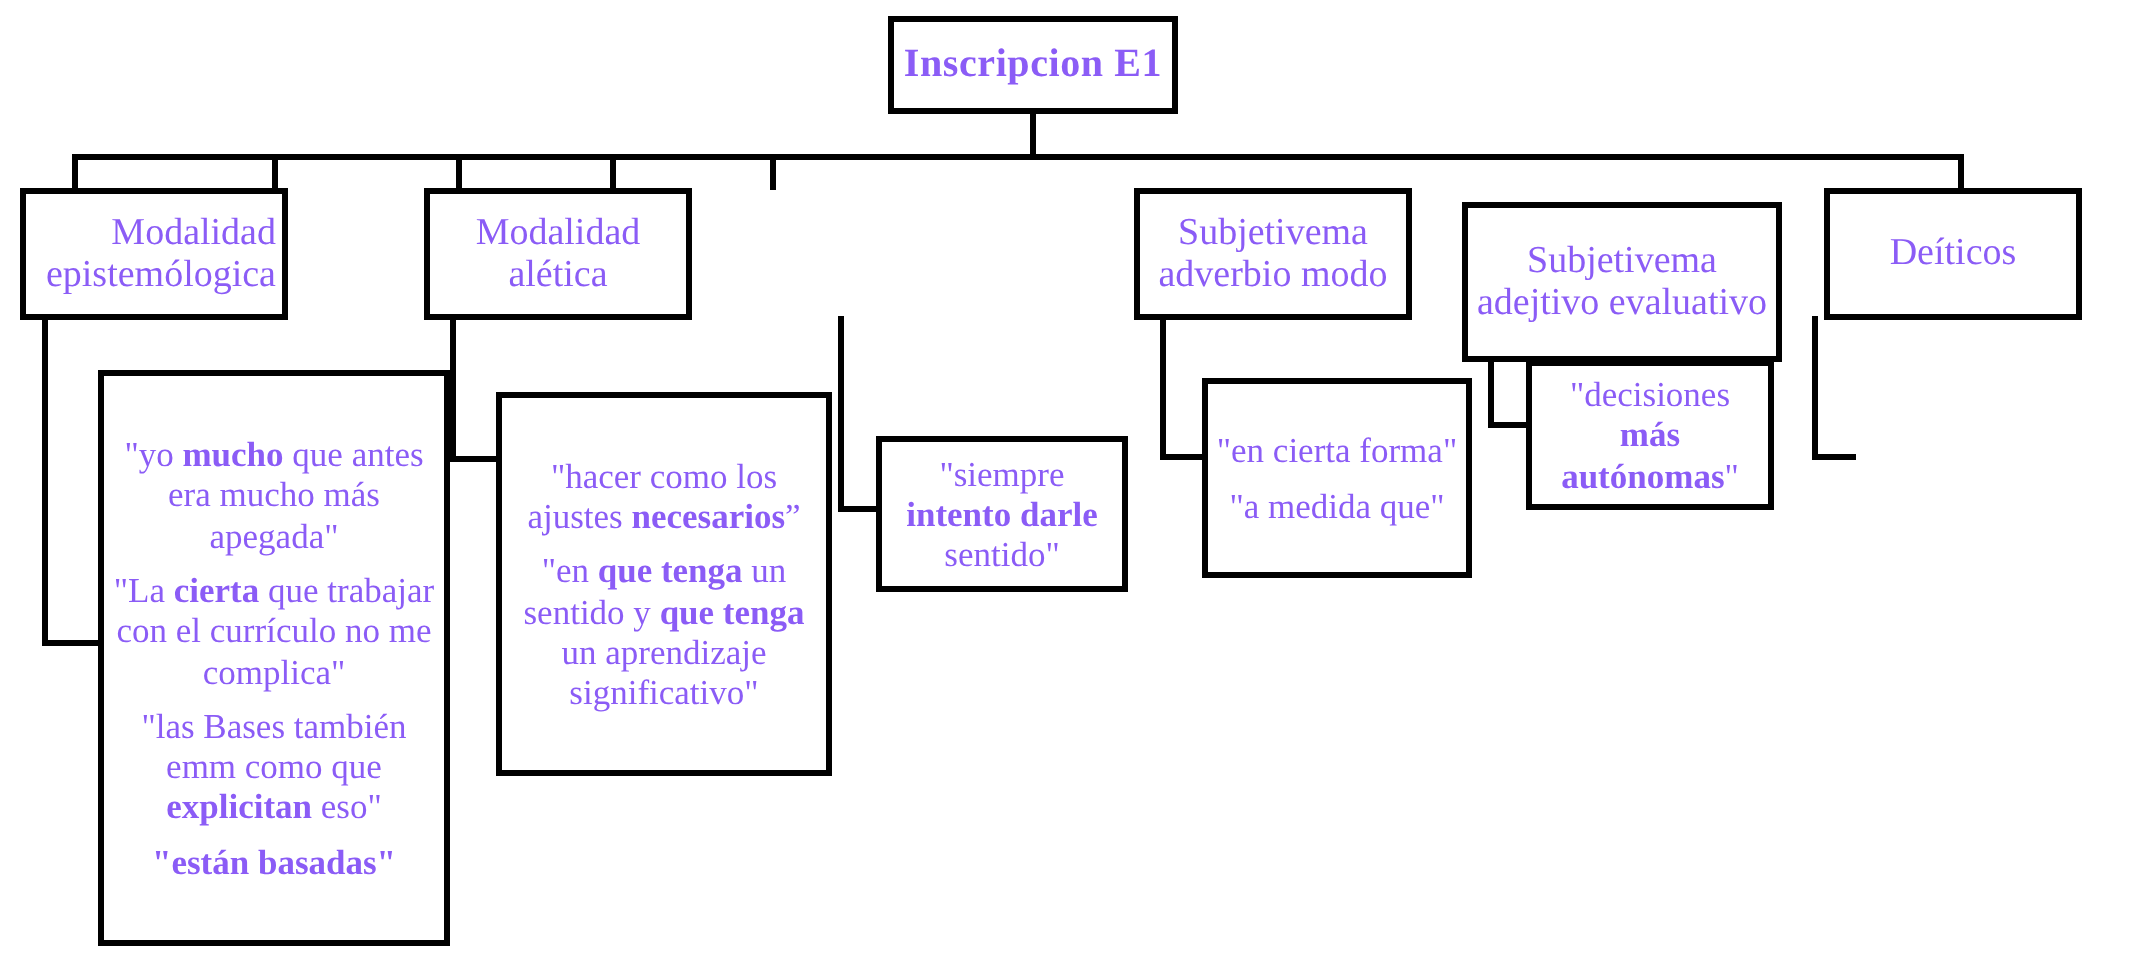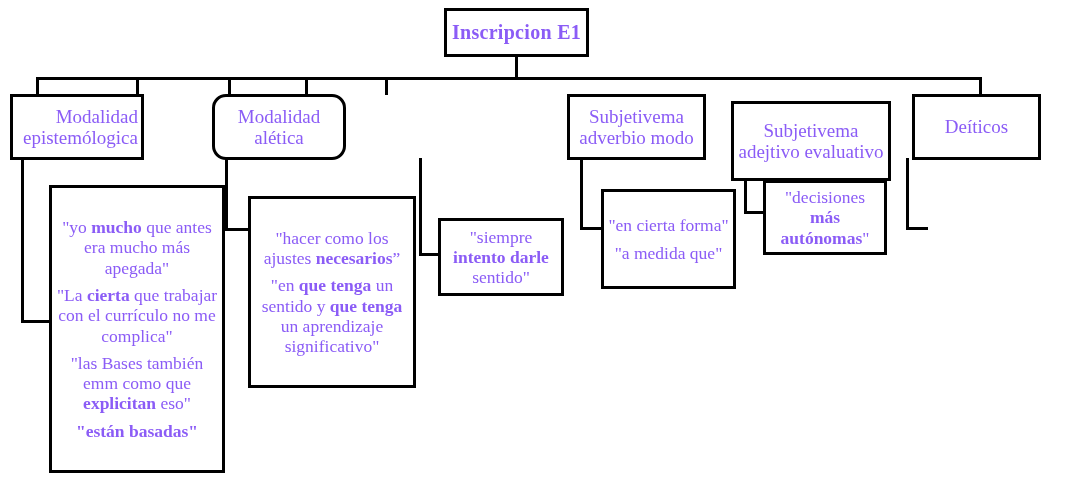--- a/index.html
+++ b/index.html
@@ -95,21 +95,21 @@
   <div class="line hline" style="left:906px; top:227px; width:22px;"></div>
 
   <div class="node root" style="left:444px; top:8px; width:145px; height:49px;">
     <div class="node-inner">Inscripcion  E1</div>
   </div>
 
   <div class="node cat" style="left:10px; top:94px; width:134px; height:66px;text-align:right;">
     <div class="node-inner">Modalidad epistemólogica</div>
   </div>
 
-  <div class="node cat" style="left:212px; top:94px; width:134px; height:66px;border-radius:14px;">
+  <div class="node cat" style="left:212px; top:94px; width:134px; height:66px;">
     <div class="node-inner">Modalidad alética</div>
   </div>
 
 
   <div class="node cat" style="left:567px; top:94px; width:139px; height:66px;">
     <div class="node-inner">Subjetivema adverbio modo</div>
   </div>
 
   <div class="node cat" style="left:731px; top:101px; width:160px; height:80px;">
     <div class="node-inner">Subjetivema adejtivo evaluativo</div>

